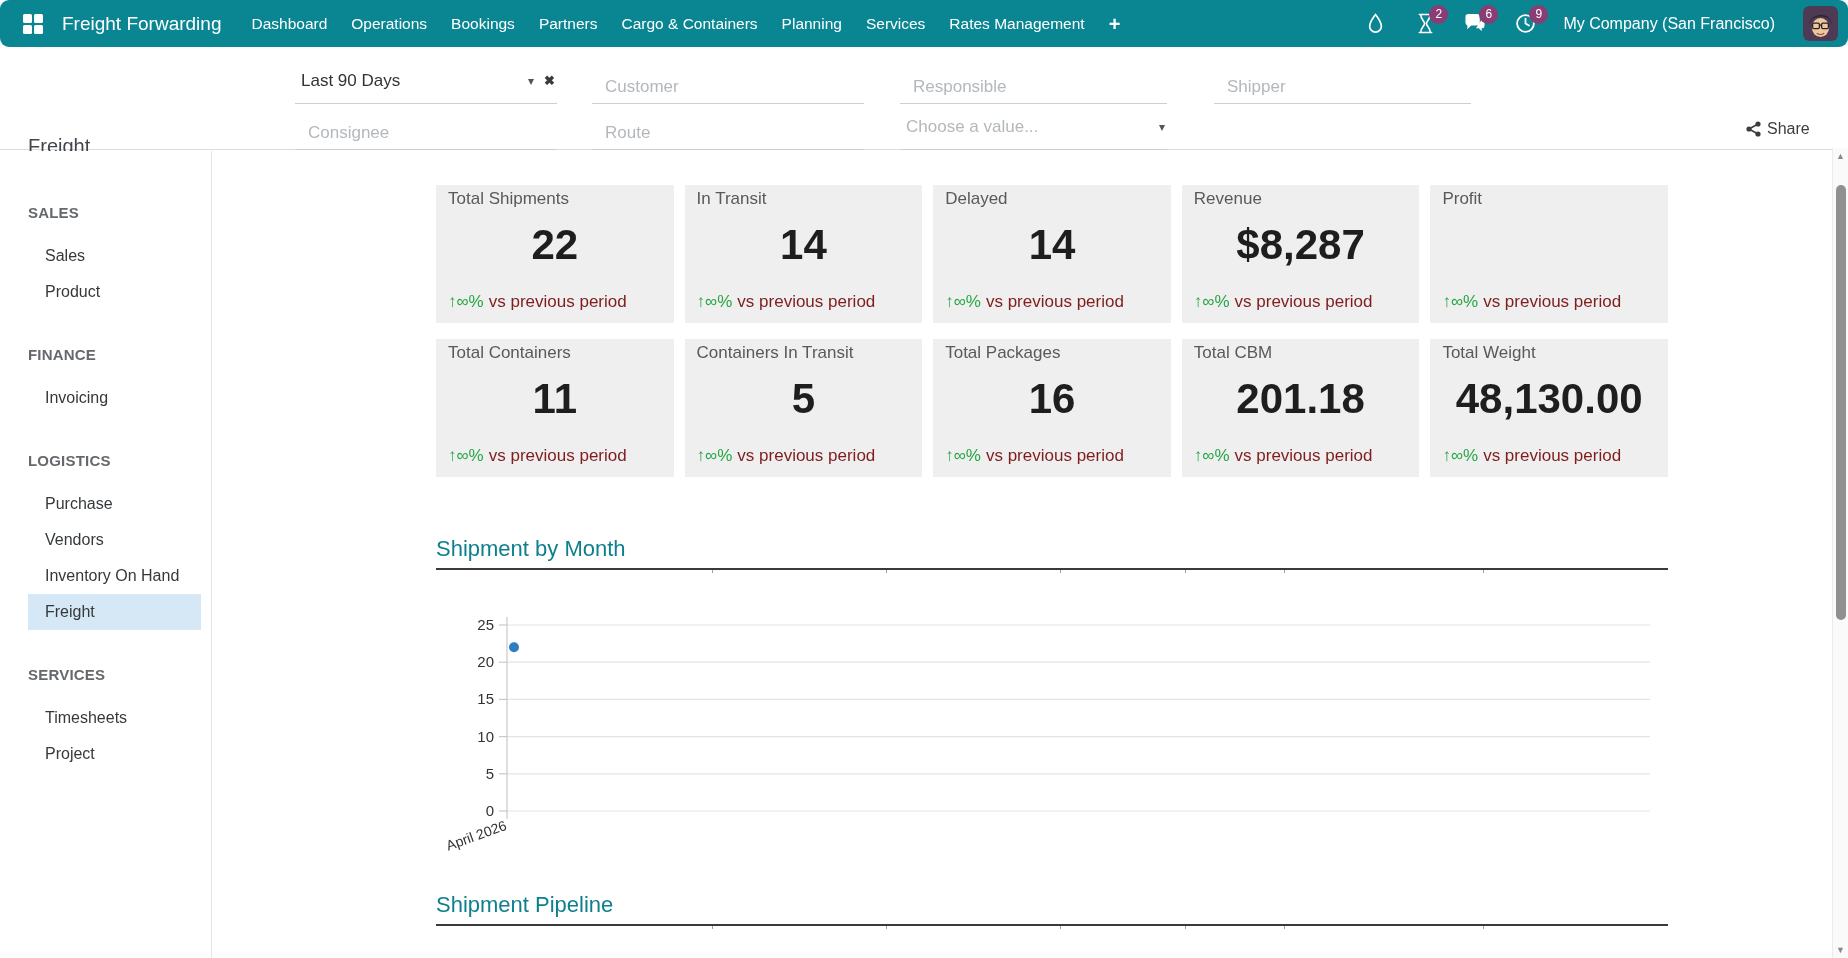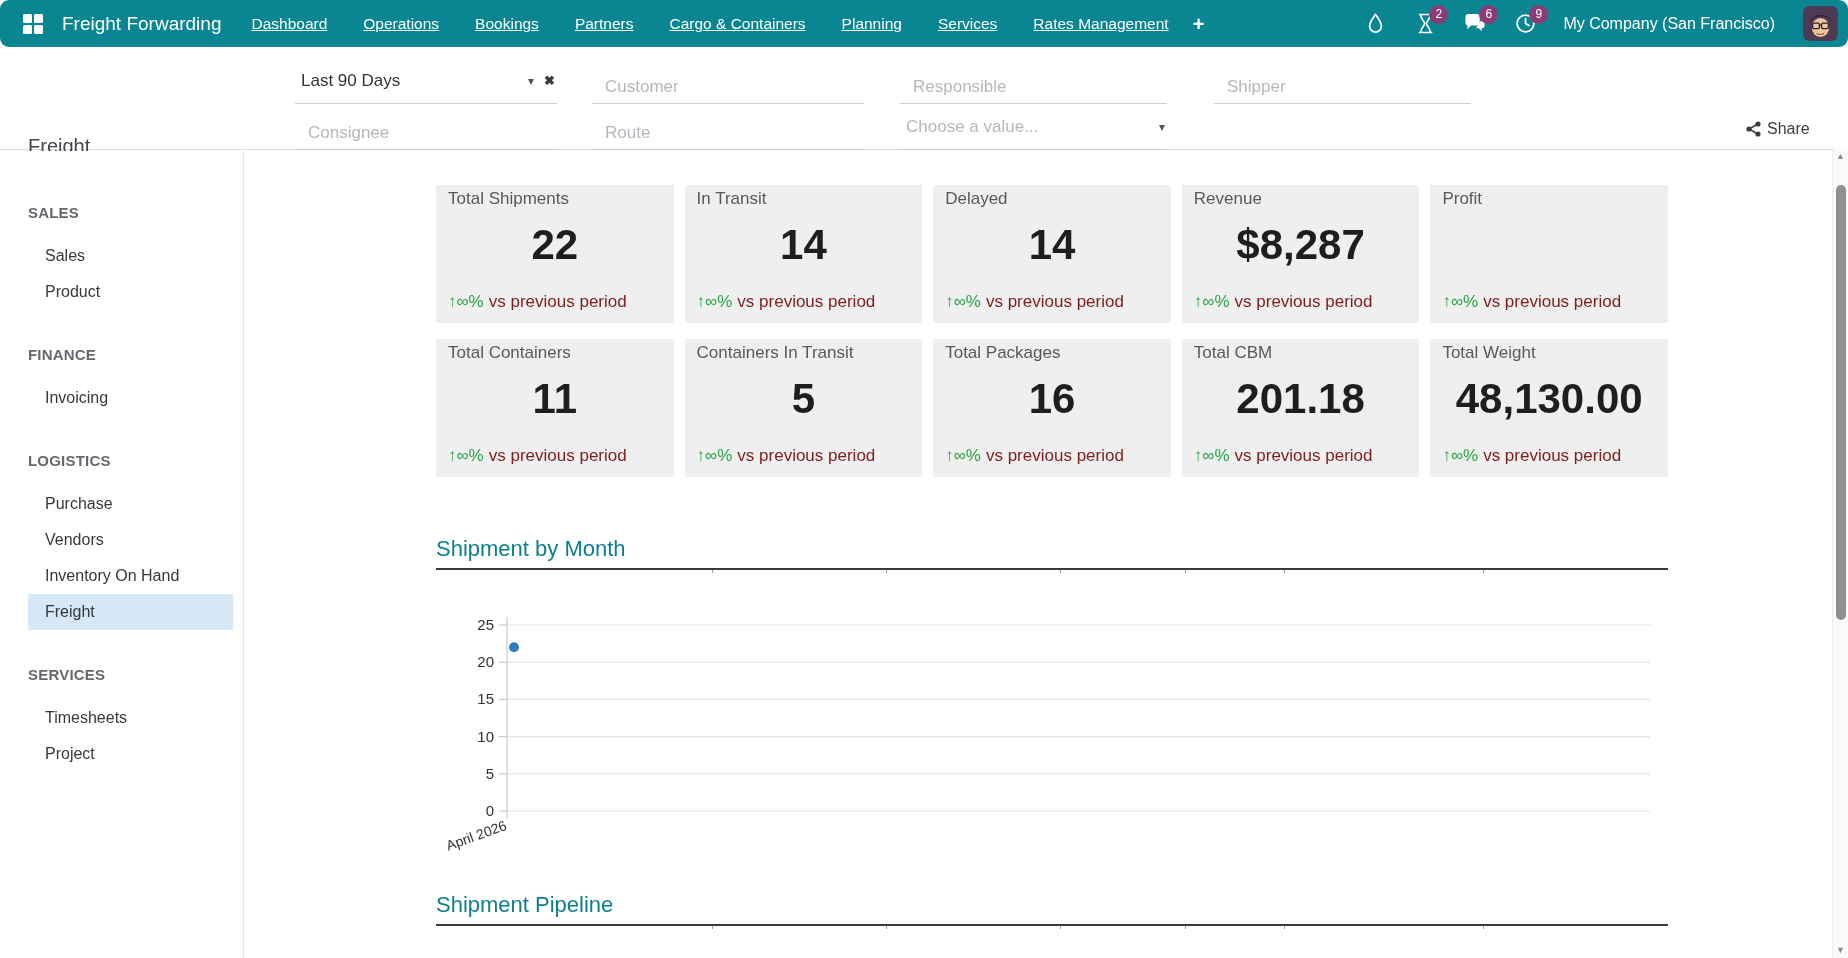--- a/index.html
+++ b/index.html
@@ -4,21 +4,21 @@
 <style>
   * { margin:0; padding:0; box-sizing:border-box; }
   html,body { width:1848px; height:958px; overflow:hidden; background:#fff;
               font-family:"Liberation Sans", sans-serif; }
 
   
   .navbar { height:47px; background:#0a8592; display:flex; align-items:center;
             color:#fff; padding:0 10px 0 18px; position:relative;border-radius:9px; }
   .apps-btn { width:30px; height:30px; display:flex; align-items:center; justify-content:center; cursor:pointer; }
   .brand { font-size:19px; font-weight:500; margin-left:14px; white-space:nowrap; cursor:pointer; }
-  .nav-menu { display:flex; align-items:center; gap:36px; margin-left:30px;text-decoration:underline; }
+  .nav-menu { display:flex; align-items:center; gap:24px; margin-left:30px; }
   .nav-menu span { font-size:15.5px; white-space:nowrap; cursor:pointer; }
   .nav-plus { font-size:20px; font-weight:700; margin-left:24px; cursor:pointer; line-height:1; }
   .nav-right { margin-left:auto; display:flex; align-items:center; gap:26px; }
   .nav-ico { position:relative; width:24px; height:24px; display:flex; align-items:center; justify-content:center; cursor:pointer; }
   .badge { position:absolute; top:-7px; right:-11px; min-width:19px; height:19px; border-radius:10px;
            background:#8a3d75; color:#fff; font-size:12px; display:flex; align-items:center;
            justify-content:center; padding:0 4px; }
   .company { font-size:16px; white-space:nowrap; cursor:pointer; }
   .avatar { width:35px; height:35px; border-radius:6px; overflow:hidden; margin-left:2px; cursor:pointer; }
 
@@ -37,21 +37,21 @@
   .fld.r2 { top:69px; }
   .facet { display:flex; align-items:flex-start; padding:1px 2px 0 6px; color:#333; cursor:pointer; }
   .facet .val { flex:1; }
   .caret { color:#555; font-size:12px; margin-top:3px; cursor:pointer; }
   .close-x { color:#3a3a3a; font-size:13px; font-weight:700; margin:2px 0 0 10px; cursor:pointer; }
   .choose { color:#b3b8bd; }
   .share-btn { position:absolute; left:1746px; top:73px; display:flex; align-items:center; gap:6px;
                font-size:16px; color:#3d3d3d; cursor:pointer; }
 
   
-  .sidebar { position:absolute; top:151px; left:0; width:244px; bottom:0; background:#fff;
+  .sidebar { position:absolute; top:151px; left:0; width:212px; bottom:0; background:#fff;
              border-right:1px solid #e4e4e4; padding-top:53px; }
   .side-section { margin-bottom:36px; }
   .side-title { padding-left:28px; font-size:15px; font-weight:700; color:#65696d;
                 letter-spacing:.2px; margin-bottom:14px; height:20px; }
   .side-item { padding:9px 0 9px 45px; font-size:16px; color:#35393c; cursor:pointer; }
   .side-item.active { background:#d6e7f5; margin:0 10px 0 28px; padding-left:17px; }
 
   
   .content { position:absolute; top:151px; left:249px; right:0; bottom:0; overflow:hidden; background:#fff; }
   .dashboard { margin:34px 0 0 187px; width:1232px; }

